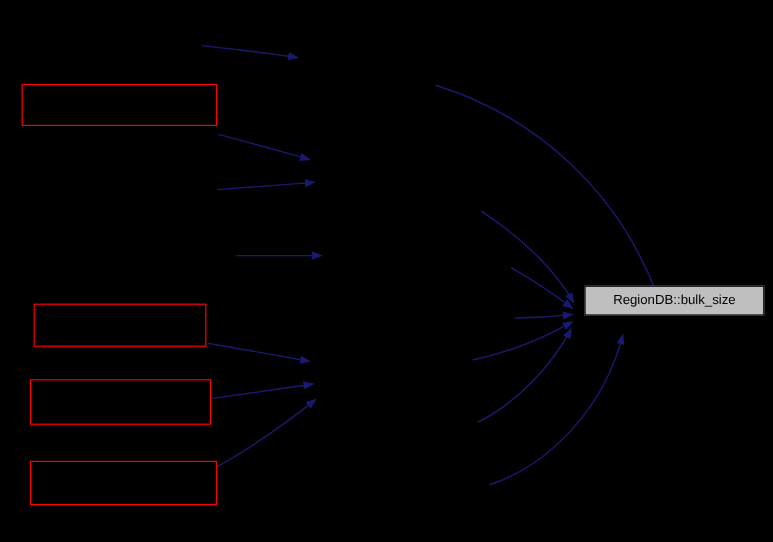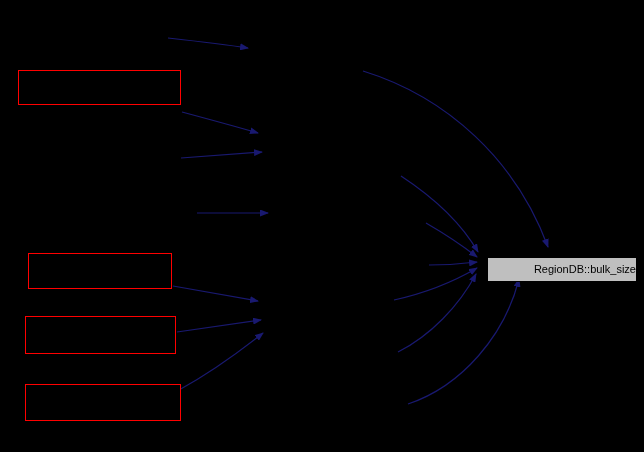--- a/index.html
+++ b/index.html
@@ -36,29 +36,29 @@
   .node.red {
     border: 1px solid #ff0000;
     background: #000000;
   }
   .r1 { left: 18px;  top: 70px;  width: 163px; height: 35px; }
   .r2 { left: 28px;  top: 253px; width: 144px; height: 36px; }
   .r3 { left: 25px;  top: 316px; width: 151px; height: 38px; }
   .r4 { left: 25px;  top: 384px; width: 156px; height: 37px; }
   .node.target {
     left: 487px;
-    top: 257px;
+    top: 238px;
     width: 150px;
     height: 25px;
     background: #bfbfbf;
     border: 1px solid #000000;
     color: #000000;
     font-size: 11px;
     line-height: 23px;
-    text-align: right;
+    text-align: center;
     white-space: nowrap;
   }
 </style>
 </head>
 <body>
 
 <div class="canvas">
 
   <svg class="edges" width="644" height="452" viewBox="0 0 644 452" xmlns="http://www.w3.org/2000/svg">
     <defs>

